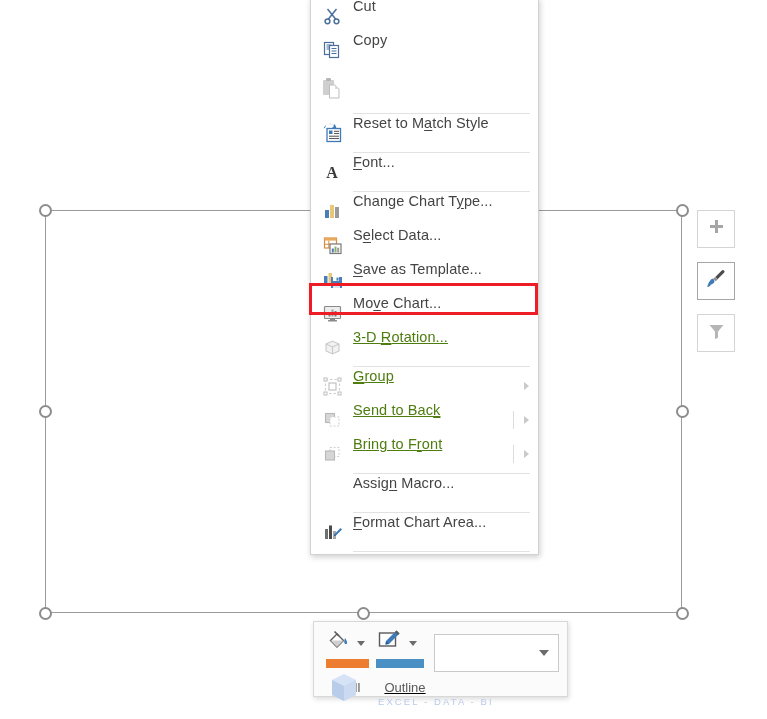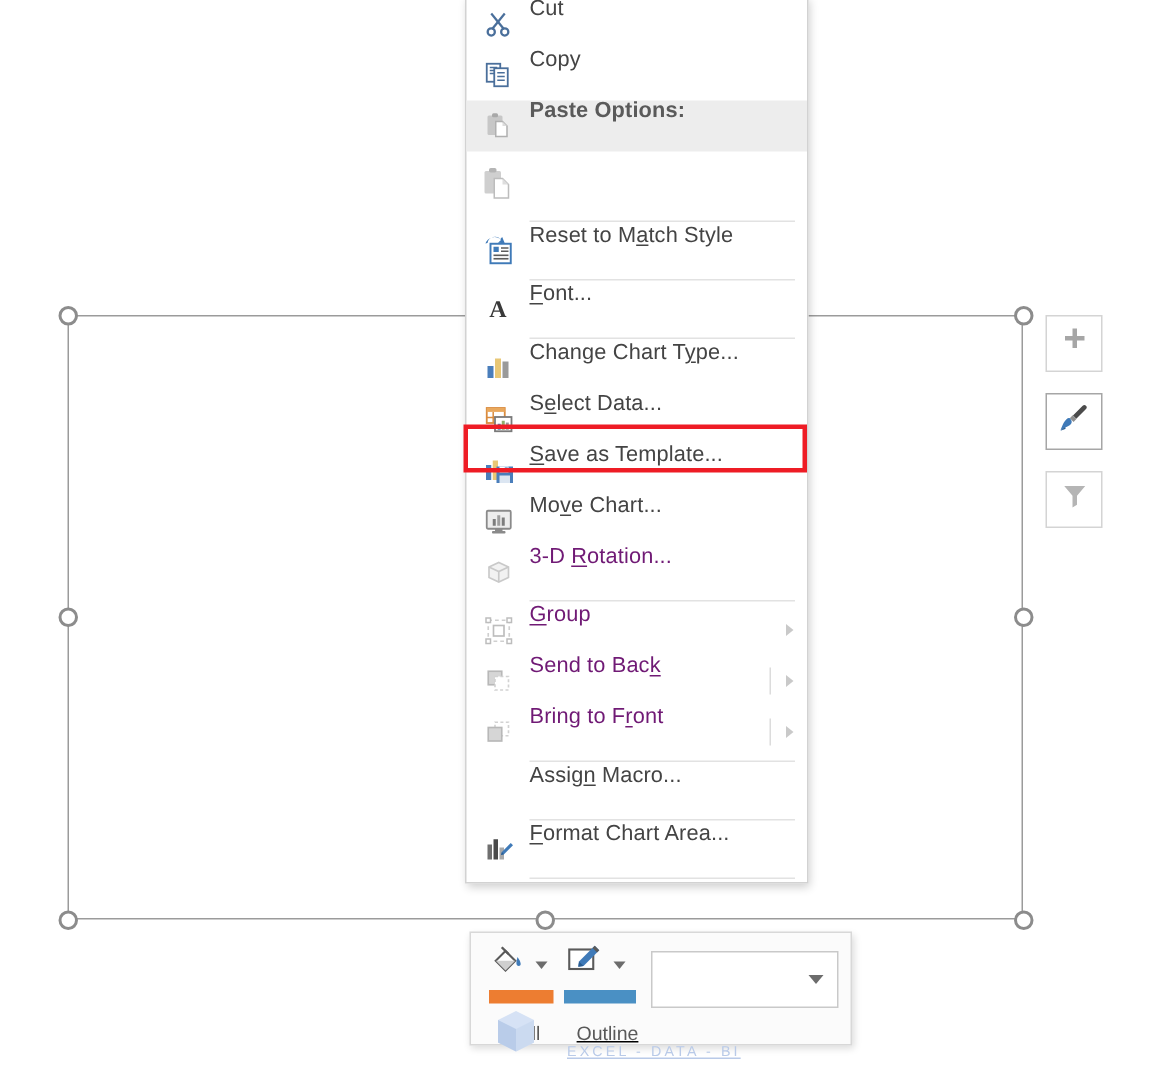--- a/index.html
+++ b/index.html
@@ -54,21 +54,21 @@
   }
   .mi .ic{
     width:42px;min-width:42px;height:34px;
     display:flex;align-items:center;justify-content:center;
   }
   .mi .lb{
     font-size:14.5px;color:#444444;letter-spacing:.1px;
     white-space:nowrap;line-height:1;
   }
   .mi .lb u{text-decoration:underline;text-underline-offset:2px;}
-  .mi.disabled .lb{color:#701a75;}
+  .mi.disabled .lb{color:#4d7c0f;text-decoration:underline;}
   .mi.bold .lb{font-weight:bold;color:#5a5a5a;}
   .mi.shaded{background:#ededed;}
   .mi .arrow{
     position:absolute;right:9px;top:50%;transform:translateY(-50%);
     width:0;height:0;border-top:4px solid transparent;border-bottom:4px solid transparent;
     border-left:5px solid #9a9a9a;
   }
   .mi.disabled .arrow{border-left-color:#c9c9c9;}
   .mi .vbar{
     position:absolute;right:24px;top:8px;width:1px;height:18px;background:#dcdcdc;
@@ -117,21 +117,21 @@
     position:absolute;left:326px;top:668px;width:240px;height:44px;
     z-index:60;pointer-events:none;user-select:none;
   }
   #wm-text{
     position:absolute;left:48px;top:0px;
     font-size:28px;font-weight:bold;color:#9db9e8;
     letter-spacing:.2px;line-height:1;
   }
   #wm-sub{
     position:absolute;left:52px;top:29px;
-    font-size:9.5px;color:#b9cae8;letter-spacing:2.1px;line-height:1;text-decoration:underline;
+    font-size:9.5px;color:#b9cae8;letter-spacing:2.1px;line-height:1;
   }
   #wm-logo{position:absolute;left:0px;top:3px;}
 </style>
 </head>
 <body>
 
 <div id="chart-area"></div>
 
 <div class="handle" style="left:38.5px;  top:203.5px;"></div>
 <div class="handle" style="left:357px;   top:203.5px;"></div>
@@ -195,31 +195,20 @@
         <line x1="4.5" y1="9" x2="9.5" y2="9" stroke="#4a6f9b" stroke-width="1"></line>
         <rect x="7.5" y="5.5" width="9" height="12" fill="#ffffff" stroke="#4a6f9b" stroke-width="1.2"></rect>
         <line x1="9.5" y1="8.5" x2="14.5" y2="8.5" stroke="#4a6f9b" stroke-width="1"></line>
         <line x1="9.5" y1="11" x2="14.5" y2="11" stroke="#4a6f9b" stroke-width="1"></line>
         <line x1="9.5" y1="13.5" x2="14.5" y2="13.5" stroke="#4a6f9b" stroke-width="1"></line>
       </svg>
     </span>
     <span class="lb"><span>Copy</span></span>
   </div>
 
-  <div class="mi bold shaded">
-    <span class="ic">
-      <svg width="20" height="20" viewBox="0 0 20 20">
-        <rect x="3" y="3" width="10" height="13" rx="1" fill="#c7c7c7"></rect>
-        <rect x="6" y="1.5" width="4" height="2.6" rx="1" fill="#a8a8a8"></rect>
-        <path d="M8.5 7 h4.5 l3 3 v7 h-7.5 z" fill="#ffffff" stroke="#b0b0b0" stroke-width="1"></path>
-        <path d="M13 7 v3 h3 z" fill="#dcdcdc"></path>
-      </svg>
-    </span>
-    <span class="lb"><span>Paste Options:</span></span>
-  </div>
 
   <div class="mi pasterow">
     <span class="ic" style="height:44px;">
       <svg width="24" height="26" viewBox="0 0 24 26">
         <rect x="3" y="4" width="11" height="15" rx="1" fill="#cfcfcf"></rect>
         <rect x="6" y="2" width="5" height="3" rx="1.2" fill="#b5b5b5"></rect>
         <path d="M9.5 9 h5.5 l4 4 v9 h-9.5 z" fill="#ffffff" stroke="#bdbdbd" stroke-width="1"></path>
         <path d="M15 9 v4 h4 z" fill="#dedede"></path>
       </svg>
     </span>

